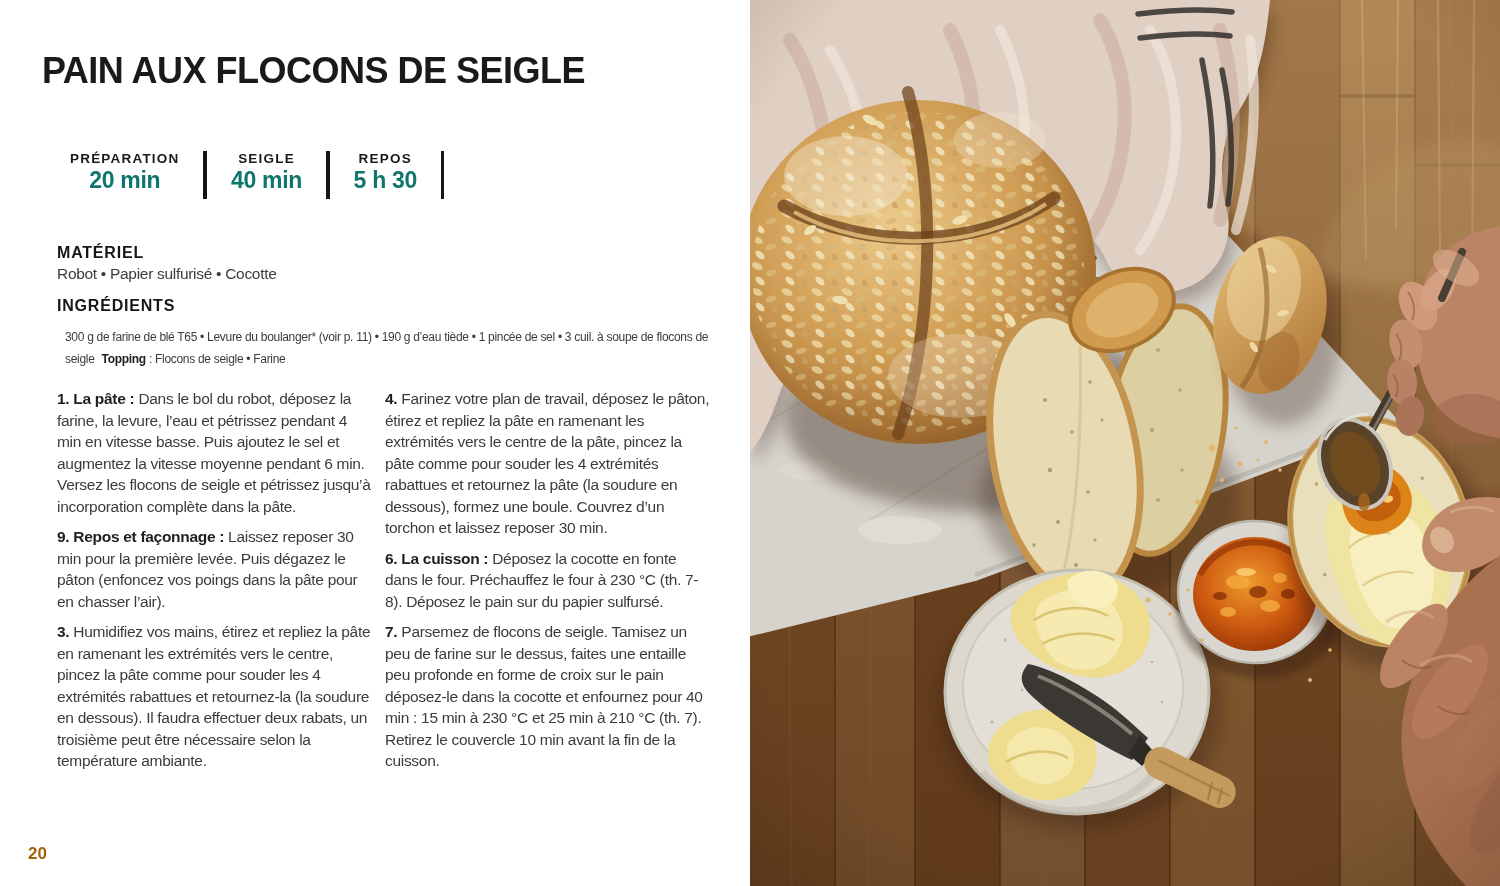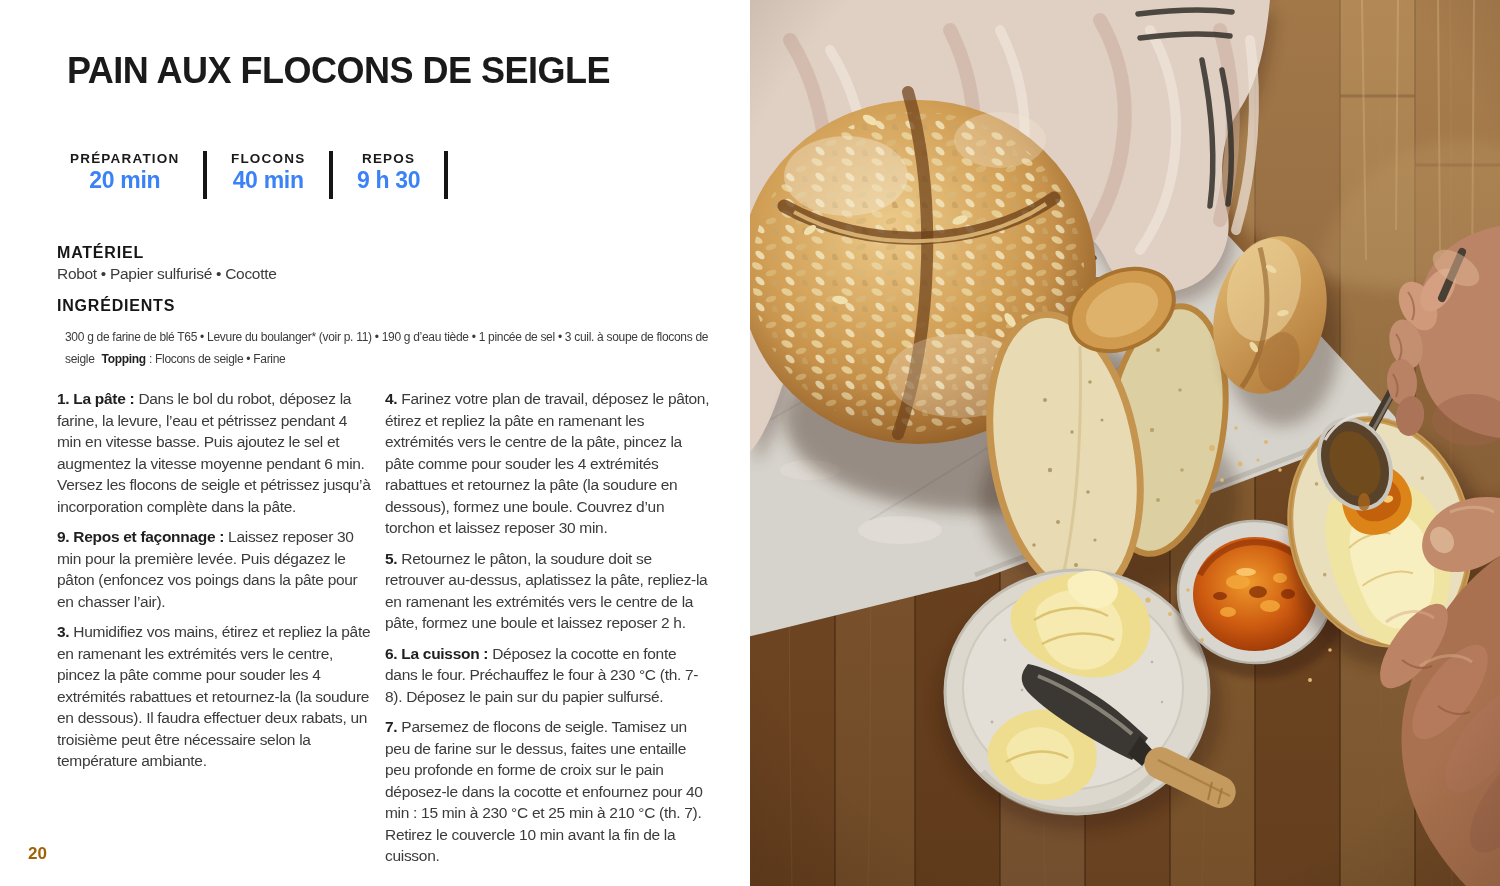--- a/index.html
+++ b/index.html
@@ -1,25 +1,25 @@
 <!DOCTYPE html>
 <html><head>
 <meta charset="utf-8">
 <style>
   html,body{margin:0;padding:0;background:#ffffff;}
   .page{position:relative;width:1500px;height:886px;background:#ffffff;overflow:hidden;
         font-family:"Liberation Sans", sans-serif;color:#3b3b3b;}
   .left-pane{position:absolute;left:0;top:0;width:750px;height:886px;background:#ffffff;}
-  .title{position:absolute;left:67px;top:50px;margin:0;font-size:36px;font-weight:700;
+  .title{position:absolute;left:42px;top:50px;margin:0;font-size:36px;font-weight:700;
          letter-spacing:-0.5px;color:#1a1a1a;white-space:nowrap;}
   .timing{position:absolute;left:70px;top:151px;display:flex;align-items:flex-start;}
   .t-item{text-align:center;padding:0 24px;}
   .t-item:first-child{padding-left:0;}
   .t-label{font-size:13.5px;font-weight:700;letter-spacing:1.2px;color:#1a1a1a;}
-  .t-value{font-size:23px;font-weight:700;color:#3b82f6;margin-top:1px;letter-spacing:-0.3px;}
+  .t-value{font-size:23px;font-weight:700;color:#0f766e;margin-top:1px;letter-spacing:-0.3px;}
   .t-sep{width:3.5px;height:48px;background:#151515;}
   .sec-heading{position:absolute;left:57px;margin:0;font-size:16px;font-weight:700;
                letter-spacing:0.8px;color:#161616;}
   .mat-heading{top:244px;text-align:center;}
   .ing-heading{top:297px;}
   .mat-text{position:absolute;left:57px;top:265px;margin:0;font-size:15.5px;letter-spacing:-0.3px;}
   .ing-text{position:absolute;left:57px;top:318px;margin:8px;width:695px;font-size:12px;
             line-height:22px;letter-spacing:-0.3px;}
   .topping-label{font-weight:700;color:#1f1f1f;margin-left:7px;}
   .col{position:absolute;top:388px;font-size:15.5px;line-height:21.5px;letter-spacing:-0.3px;}
@@ -40,46 +40,45 @@
 
     <h1 class="title">PAIN AUX FLOCONS DE SEIGLE</h1>
 
     <div class="timing">
       <div class="t-item">
         <div class="t-label">PRÉPARATION</div>
         <div class="t-value">20 min</div>
       </div>
       <div class="t-sep"></div>
       <div class="t-item">
-        <div class="t-label">FLOCONS</div>
+        <div class="t-label">SEIGLE</div>
         <div class="t-value">40 min</div>
       </div>
       <div class="t-sep"></div>
       <div class="t-item">
         <div class="t-label">REPOS</div>
-        <div class="t-value">9 h 30</div>
+        <div class="t-value">5 h 30</div>
       </div>
       <div class="t-sep"></div>
     </div>
 
     <h2 class="sec-heading mat-heading">MATÉRIEL</h2>
     <p class="mat-text">Robot • Papier sulfurisé • Cocotte</p>
 
     <h2 class="sec-heading ing-heading">INGRÉDIENTS</h2>
     <p class="ing-text"><span>300 g de farine de blé T65 • Levure du boulanger* (voir p. 11) • 190 g d’eau tiède • 1 pincée de sel • 3 cuil. à soupe de flocons de seigle</span><span class="topping-label">Topping</span> <span>: Flocons de seigle • Farine</span></p>
 
     <div class="col col-left">
       <p class="step"><b>1. La pâte :</b> <span>Dans le bol du robot, déposez la farine, la levure, l’eau et pétrissez pendant 4 min en vitesse basse. Puis ajoutez le sel et augmentez la vitesse moyenne pendant 6 min. Versez les flocons de seigle et pétrissez jusqu’à incorporation complète dans la pâte.</span></p>
       <p class="step"><b>9. Repos et façonnage :</b> <span>Laissez reposer 30 min pour la première levée. Puis dégazez le pâton (enfoncez vos poings dans la pâte pour en chasser l’air).</span></p>
       <p class="step"><b>3.</b> <span>Humidifiez vos mains, étirez et repliez la pâte en ramenant les extrémités vers le centre, pincez la pâte comme pour souder les 4 extrémités rabattues et retournez-la (la soudure en dessous). Il faudra effectuer deux rabats, un troisième peut être nécessaire selon la température ambiante.</span></p>
     </div>
 
     <div class="col col-right">
       <p class="step"><b>4.</b> <span>Farinez votre plan de travail, déposez le pâton, étirez et repliez la pâte en ramenant les extrémités vers le centre de la pâte, pincez la pâte comme pour souder les 4 extrémités rabattues et retournez la pâte (la soudure en dessous), formez une boule. Couvrez d’un torchon et laissez reposer 30 min.</span></p>
-      <p class="step"><b>5.</b> <span>Retournez le pâton, la soudure doit se retrouver au-dessus, aplatissez la pâte, repliez-la en ramenant les extrémités vers le centre de la pâte, formez une boule et laissez reposer 2 h.</span></p>
       <p class="step"><b>6. La cuisson :</b> <span>Déposez la cocotte en fonte dans le four. Préchauffez le four à 230 °C (th. 7-8). Déposez le pain sur du papier sulfursé.</span></p>
       <p class="step"><b>7.</b> <span>Parsemez de flocons de seigle. Tamisez un peu de farine sur le dessus, faites une entaille peu profonde en forme de croix sur le pain déposez-le dans la cocotte et enfournez pour 40 min : 15 min à 230 °C et 25 min à 210 °C (th. 7). Retirez le couvercle 10 min avant la fin de la cuisson.</span></p>
     </div>
 
     <div class="page-number">20</div>
   </div>
 
   <div class="photo">
     <svg viewBox="0 0 750 886" width="750" height="886" xmlns="http://www.w3.org/2000/svg">
       <defs>

